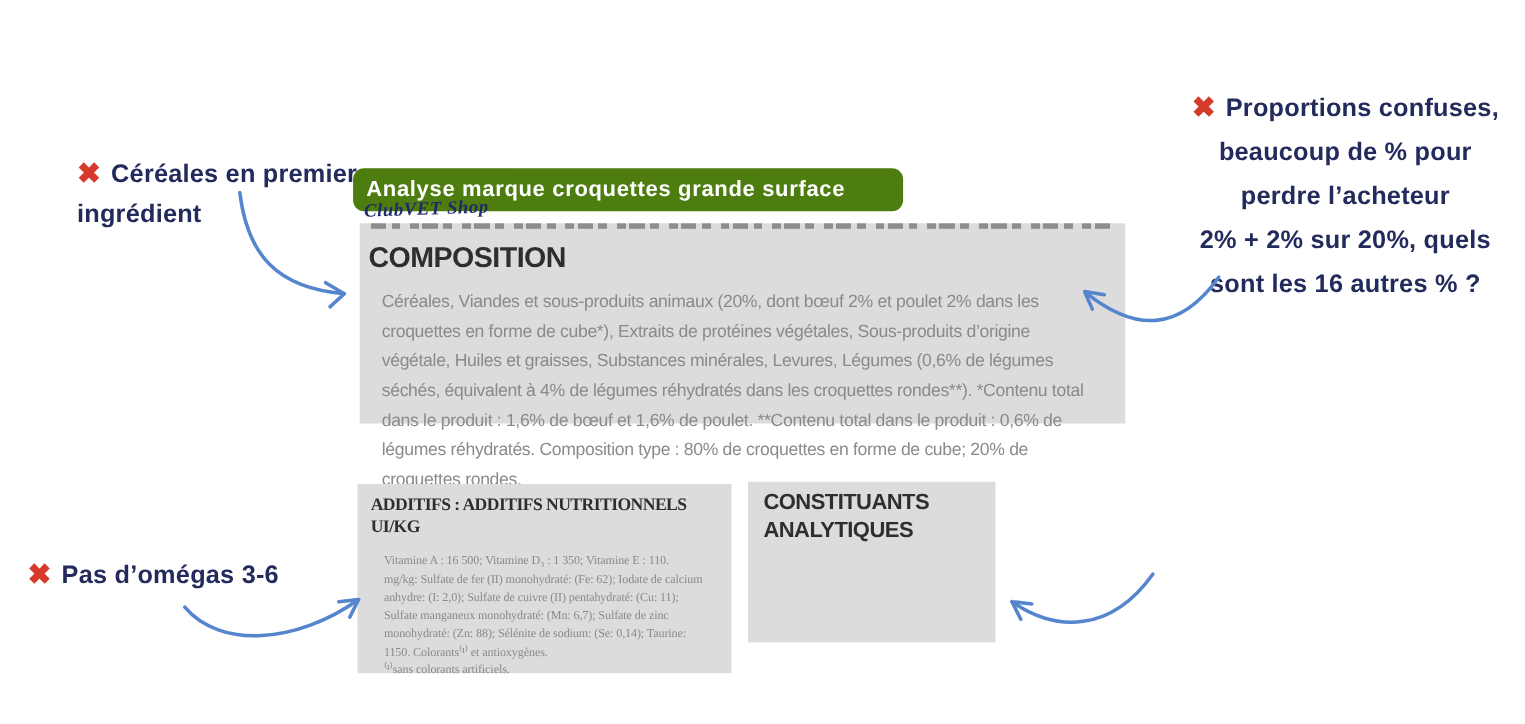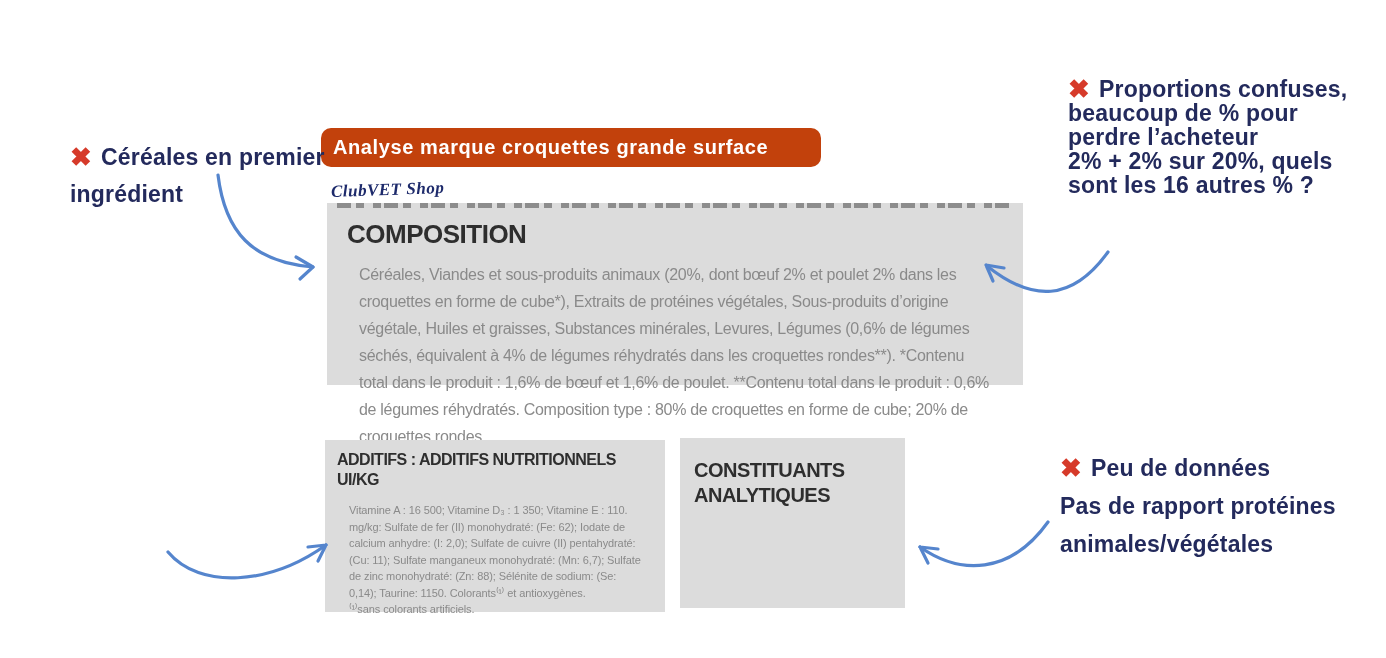--- a/index.html
+++ b/index.html
@@ -11,42 +11,42 @@
   .ann{
     position:absolute;color:#232a5c;font-weight:600;
     font-size:23px;line-height:37px;letter-spacing:0.2px;
   }
   .ann .ann-text{white-space:pre-line;}
   .xmark{
     color:#d63a2a;font-weight:700;font-size:26px;margin-right:9px;
     display:inline-block;transform:translateY(1px);
   }
   .ann-cereales{left:48px;top:138px;width:280px;margin-left:22px;}
-  .ann-proportions{left:1068px;top:76px;width:310px;line-height:24px;}
+  .ann-proportions{left:1068px;top:76px;width:310px;line-height:40px;text-align:center;}
   .ann-omegas{left:25px;top:503px;width:300px;}
   .ann-donnees{left:1060px;top:448px;width:326px;line-height:38px;}
   
   .banner{
-    position:absolute;left:321px;top:128px;width:500px;height:39px;
-    background:#c2410c;border-radius:10px;display:flex;align-items:center;
+    position:absolute;left:321px;top:153px;width:500px;height:39px;
+    background:#4d7c0f;border-radius:10px;display:flex;align-items:center;
     padding:0 12px;box-sizing:border-box;
   }
   .banner-title{
     color:#ffffff;font-weight:700;font-size:20px;letter-spacing:0.6px;white-space:nowrap;
   }
   .logo{
     position:absolute;left:331px;top:180px;color:#1d2a6b;
     font-family:"Liberation Serif",serif;font-style:italic;font-weight:700;
     font-size:17px;letter-spacing:0.5px;transform:rotate(-2deg);
   }
   
   .graybox{position:absolute;background:#dcdcdc;box-sizing:border-box;}
-  .box-composition{left:327px;top:203px;width:696px;height:182px;padding:16px 20px 0 20px;}
-  .box-additifs{left:325px;top:440px;width:340px;height:172px;padding:10px 12px 0 12px;}
-  .box-constituants{left:680px;top:438px;width:225px;height:170px;padding:20px 14px 0 14px;}
+  .box-composition{left:327px;top:203px;width:696px;height:182px;padding:16px 20px 0 8px;}
+  .box-additifs{left:325px;top:440px;width:340px;height:172px;padding:10px 12px 0 12px;font-family:Liberation Serif, serif;}
+  .box-constituants{left:680px;top:438px;width:225px;height:146px;padding:7px 14px 0 14px;}
   .crop-strip{
     position:absolute;top:0;left:10px;right:10px;height:5px;opacity:0.7;
     background:repeating-linear-gradient(90deg,
       #6b6b6b 0 14px, transparent 14px 19px,
       #6b6b6b 19px 27px, transparent 27px 36px,
       #6b6b6b 36px 44px, transparent 44px 47px);
   }
   .label-h1{
     color:#2e2e2e;font-weight:700;font-stretch:condensed;letter-spacing:-0.5px;
     font-size:26px;line-height:30px;margin:0 0 6px 0;
@@ -100,26 +100,24 @@
   </div>
 
   <div class="ann ann-proportions">
     <span class="xmark">✖</span><span class="ann-text">Proportions confuses,
 beaucoup de % pour
 perdre l’acheteur
 2% + 2% sur 20%, quels
 sont les 16 autres % ?</span>
   </div>
 
+  <div class="ann ann-omegas">
+    <span class="xmark">✖</span><span class="ann-text">Pas d’omégas 3-6</span>
+  </div>
 
-  <div class="ann ann-donnees">
-    <span class="xmark">✖</span><span class="ann-text">Peu de données
-Pas de rapport protéines
-animales/végétales</span>
-  </div>
 
   <svg class="arrows" width="1386" height="658" viewBox="0 0 1386 658">
     <g>
       <path class="arrow-path" d="M218,175 C225,232 252,262 313,267"></path>
       <path class="arrow-path" d="M313,267 L296,257 M313,267 L300,279"></path>
     </g>
     <g>
       <path class="arrow-path" d="M1108,252 C1072,302 1032,302 987,266"></path>
       <path class="arrow-path" d="M986,265 L993,281 M986,265 L1004,268"></path>
     </g>

